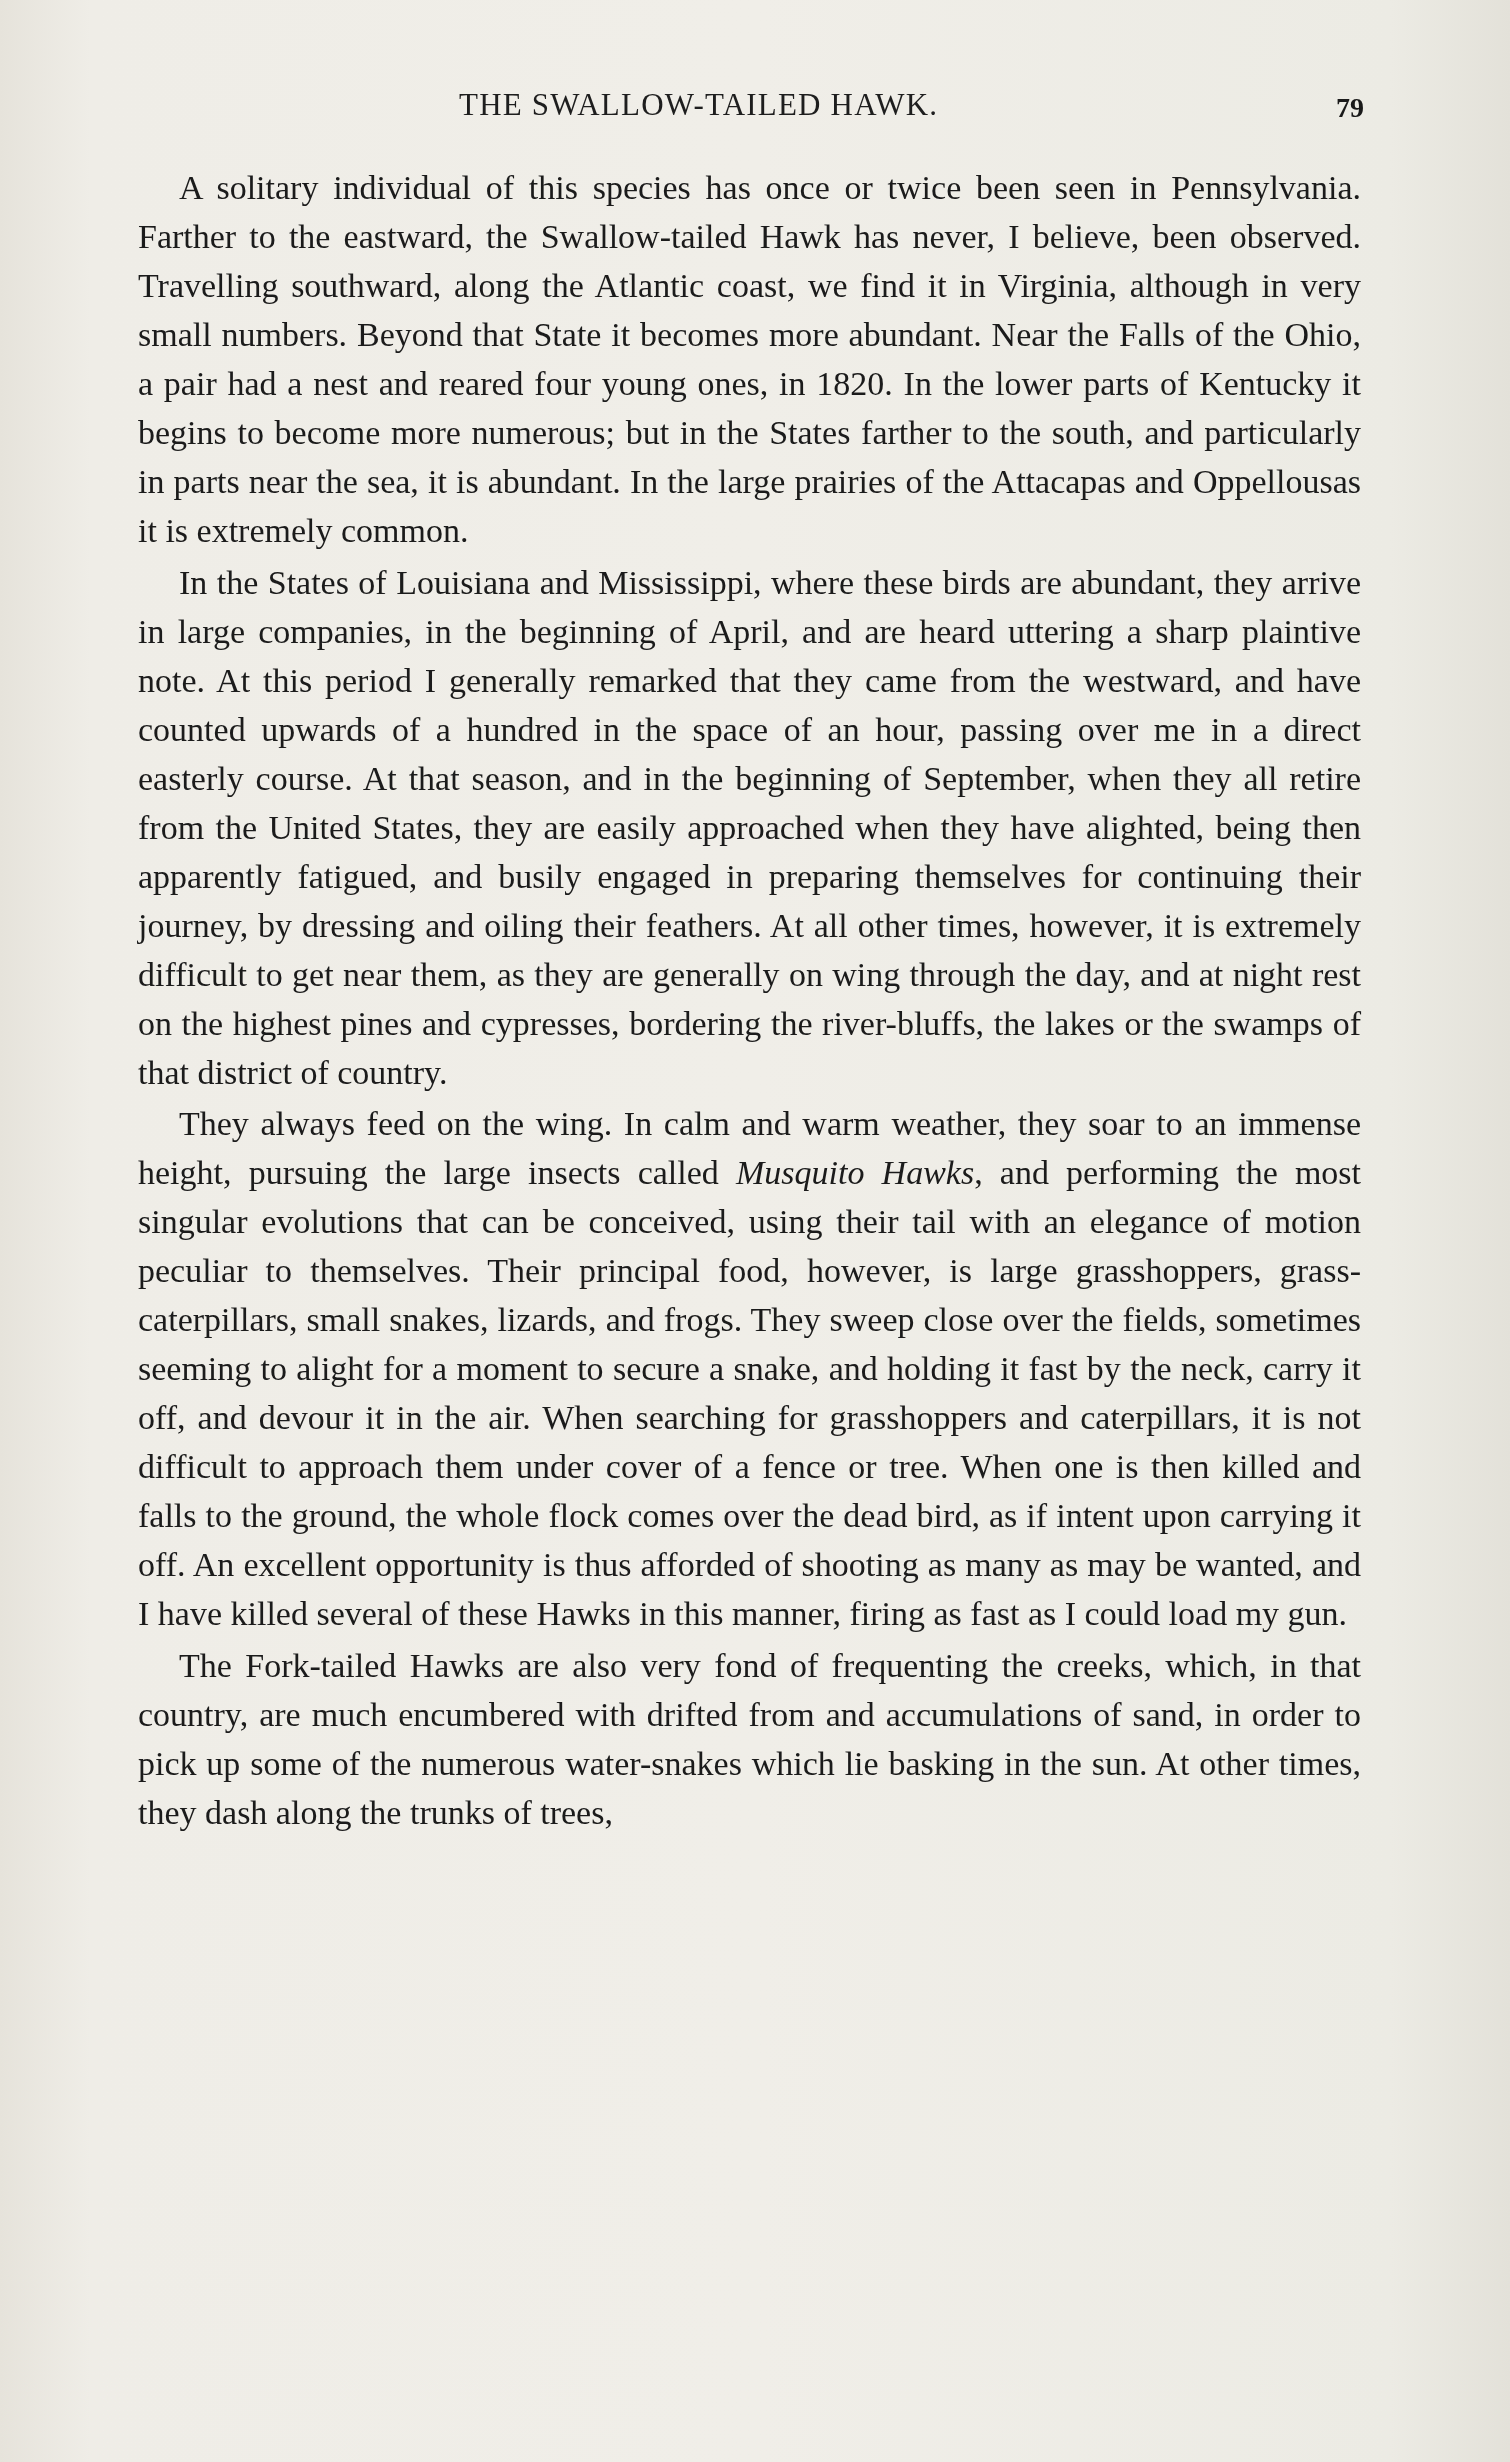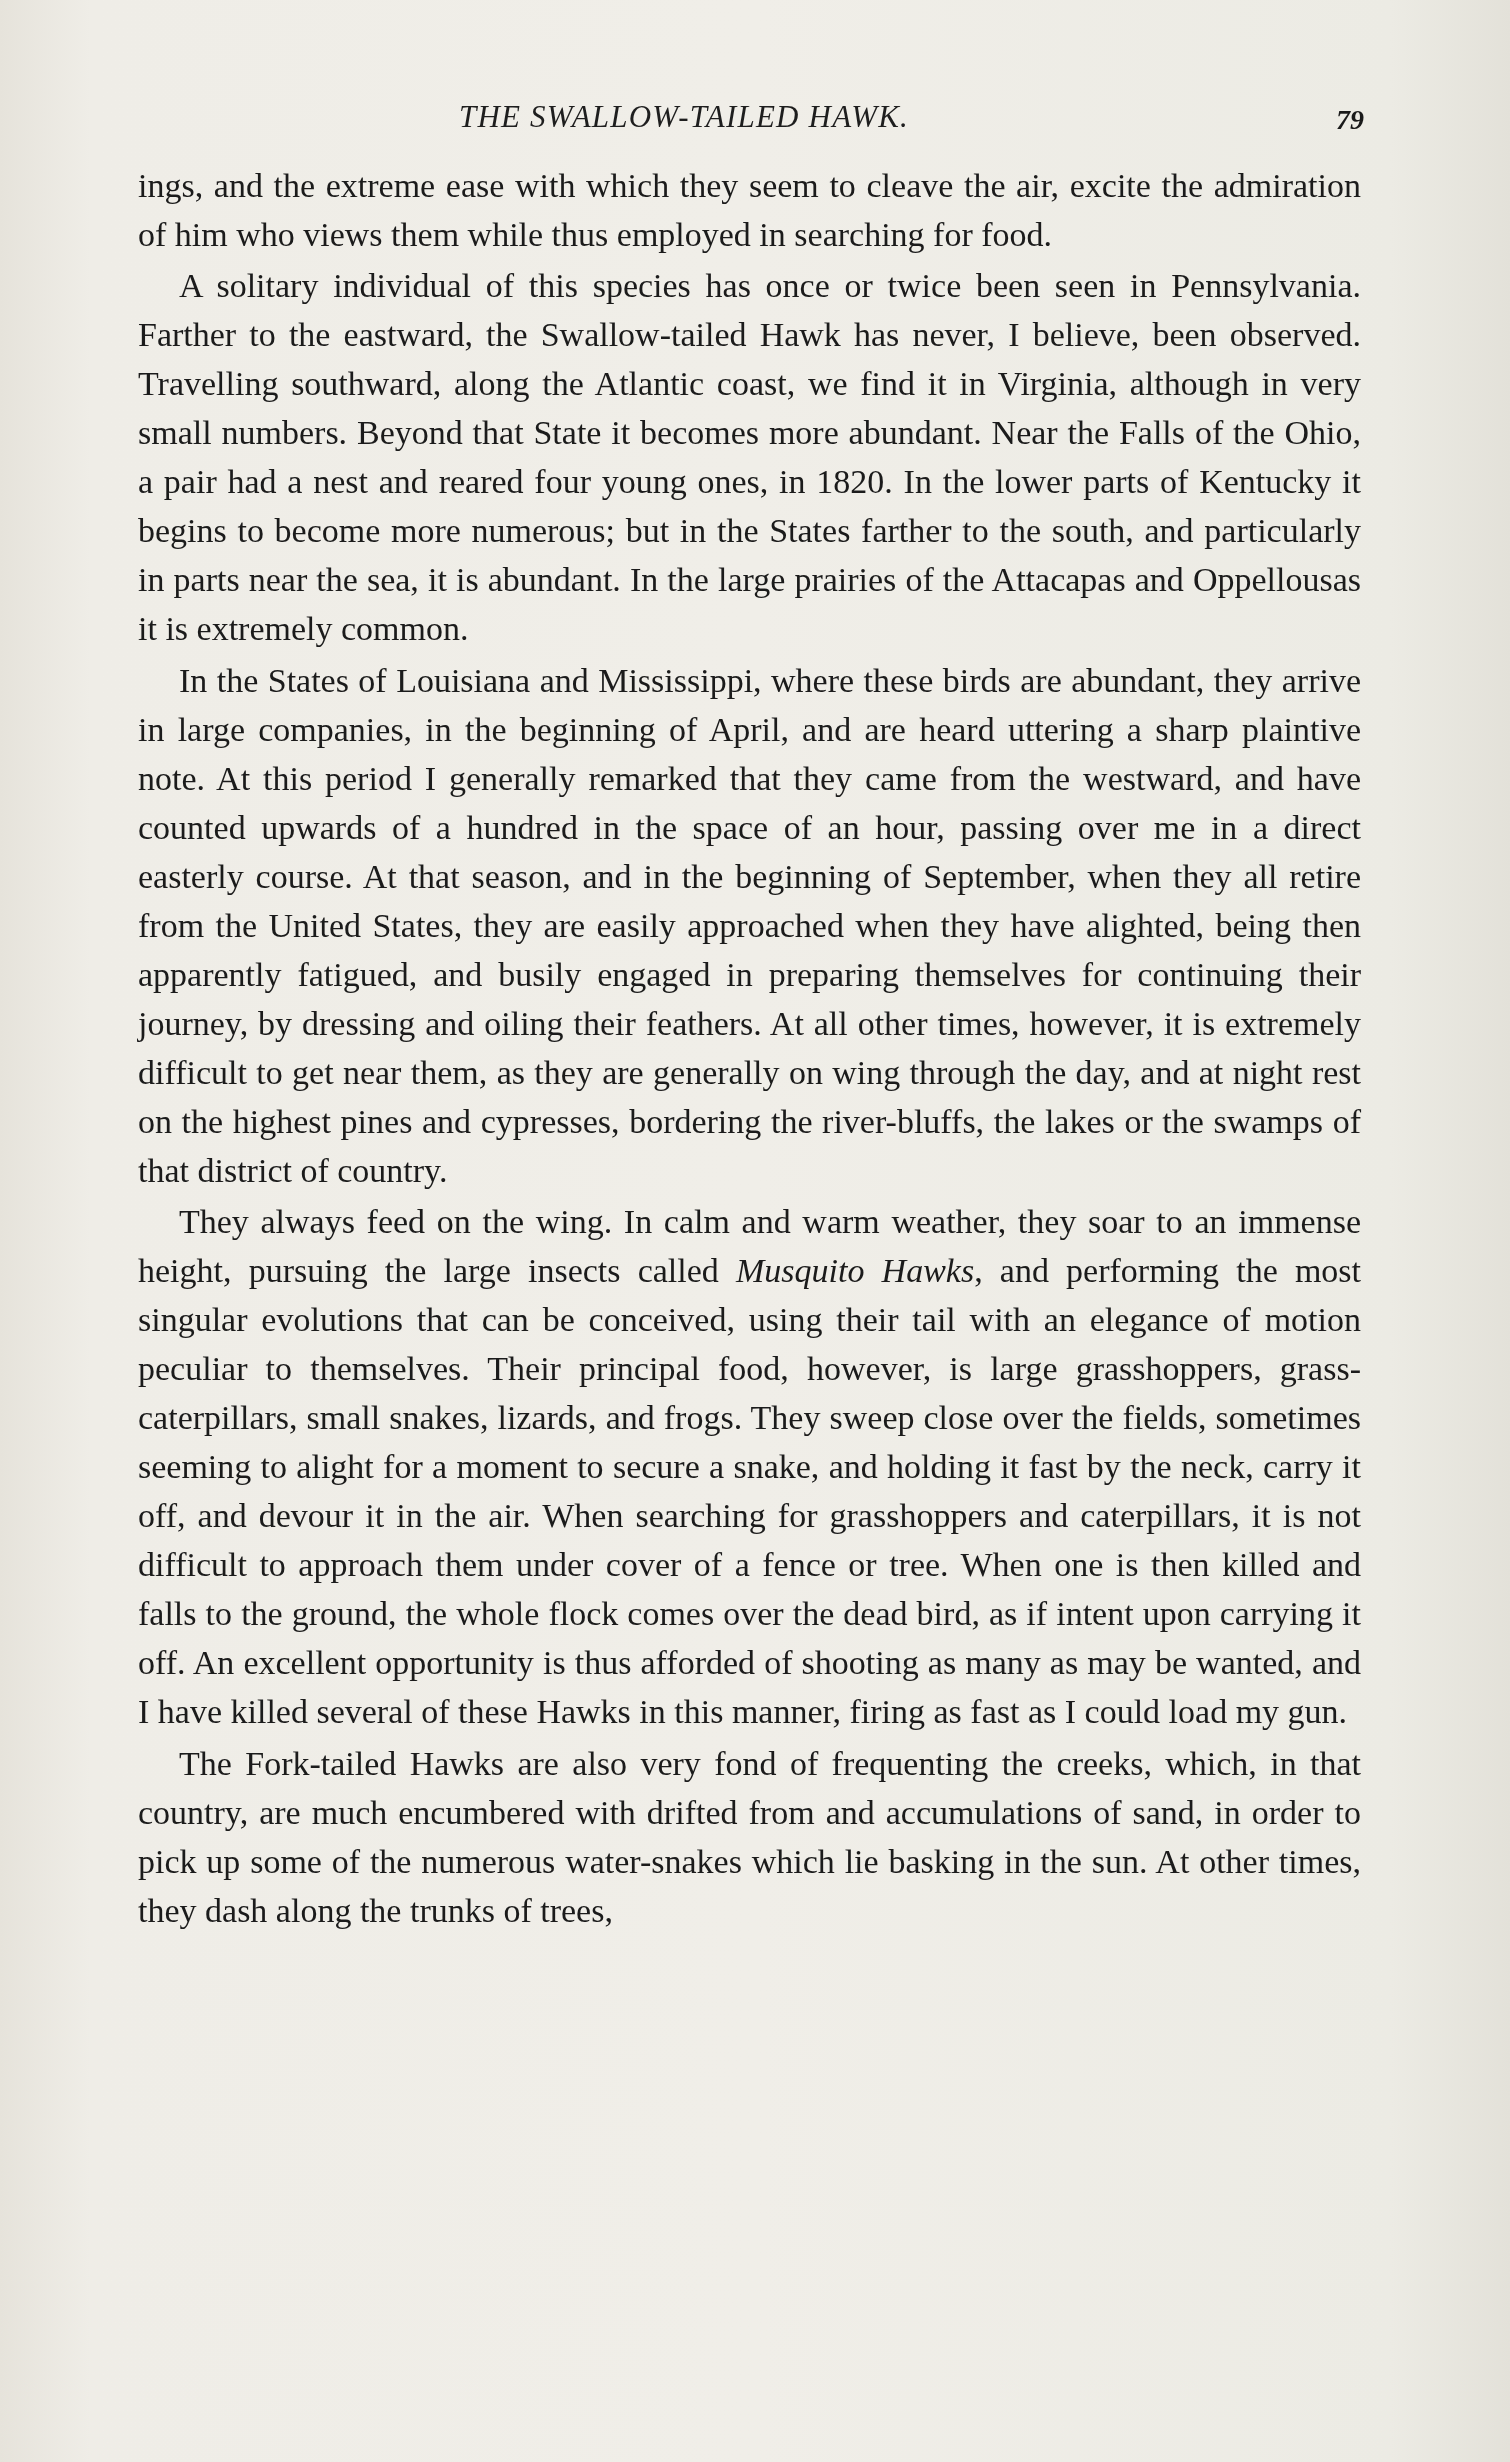--- a/index.html
+++ b/index.html
@@ -9,21 +9,21 @@
     position: relative;
     overflow: hidden;
     font-family: "Liberation Serif", "DejaVu Serif", serif;
     color: #1b1b1b;
   }
   .page {
     position: absolute; left: 0; top: 0; width: 1511px; height: 2462px;
     background: linear-gradient(90deg, #e6e3db 0%, #efede7 6%, #f0eee8 50%, #ecebe4 92%, #e3e1d9 100%);
   }
   .header {
-    position: absolute; top: 88px; left: 138px; width: 1226px; height: 66px; font-style: italic;
+    position: absolute; top: 76px; left: 138px; width: 1226px; height: 66px;
   }
   .running-head {
     position: absolute; left: 321px; top: 10.8px;
     font-size: 31px; letter-spacing: 1.2px; color: #1e1e1e;
   }
   .page-number {
     position: absolute; right: 0; top: 15.6px;
     font-size: 28px; font-weight: bold; color: #1a1a1a;
   }
   .body-text {
@@ -38,20 +38,19 @@
 </head>
 <body>
 
 <div class="page">
   <div class="header">
     <span class="running-head">THE SWALLOW-TAILED HAWK.</span>
     <span class="page-number">79</span>
   </div>
 
   <div class="body-text">
-    <p>ings, and the extreme ease with which they seem to cleave the air, excite the admiration of him who views them while thus employed in searching for food.</p>
     <p class="indent">A solitary individual of this species has once or twice been seen in Pennsylvania. Farther to the eastward, the Swallow-tailed Hawk has never, I believe, been observed. Travelling southward, along the Atlantic coast, we find it in Virginia, although in very small numbers. Beyond that State it becomes more abundant. Near the Falls of the Ohio, a pair had a nest and reared four young ones, in 1820. In the lower parts of Kentucky it begins to become more numerous; but in the States farther to the south, and particularly in parts near the sea, it is abundant. In the large prairies of the Attacapas and Oppellousas it is extremely common.</p>
     <p class="indent">In the States of Louisiana and Mississippi, where these birds are abundant, they arrive in large companies, in the beginning of April, and are heard uttering a sharp plaintive note. At this period I generally remarked that they came from the westward, and have counted upwards of a hundred in the space of an hour, passing over me in a direct easterly course. At that season, and in the beginning of September, when they all retire from the United States, they are easily approached when they have alighted, being then apparently fatigued, and busily engaged in preparing themselves for continuing their journey, by dressing and oiling their feathers. At all other times, however, it is extremely difficult to get near them, as they are generally on wing through the day, and at night rest on the highest pines and cypresses, bordering the river-bluffs, the lakes or the swamps of that district of country.</p>
     <p class="indent"><span>They always feed on the wing. In calm and warm weather, they soar to an immense height, pursuing the large insects called </span><em>Musquito Hawks</em><span>, and performing the most singular evolutions that can be conceived, using their tail with an elegance of motion peculiar to themselves. Their principal food, however, is large grasshoppers, grass-caterpillars, small snakes, lizards, and frogs. They sweep close over the fields, sometimes seeming to alight for a moment to secure a snake, and holding it fast by the neck, carry it off, and devour it in the air. When searching for grasshoppers and caterpillars, it is not difficult to approach them under cover of a fence or tree. When one is then killed and falls to the ground, the whole flock comes over the dead bird, as if intent upon carrying it off. An excellent opportunity is thus afforded of shooting as many as may be wanted, and I have killed several of these Hawks in this manner, firing as fast as I could load my gun.</span></p>
     <p class="indent">The Fork-tailed Hawks are also very fond of frequenting the creeks, which, in that country, are much encumbered with drifted from and accumulations of sand, in order to pick up some of the numerous water-snakes which lie basking in the sun. At other times, they dash along the trunks of trees,</p>
   </div>
 </div>
 
 
 </body></html>

